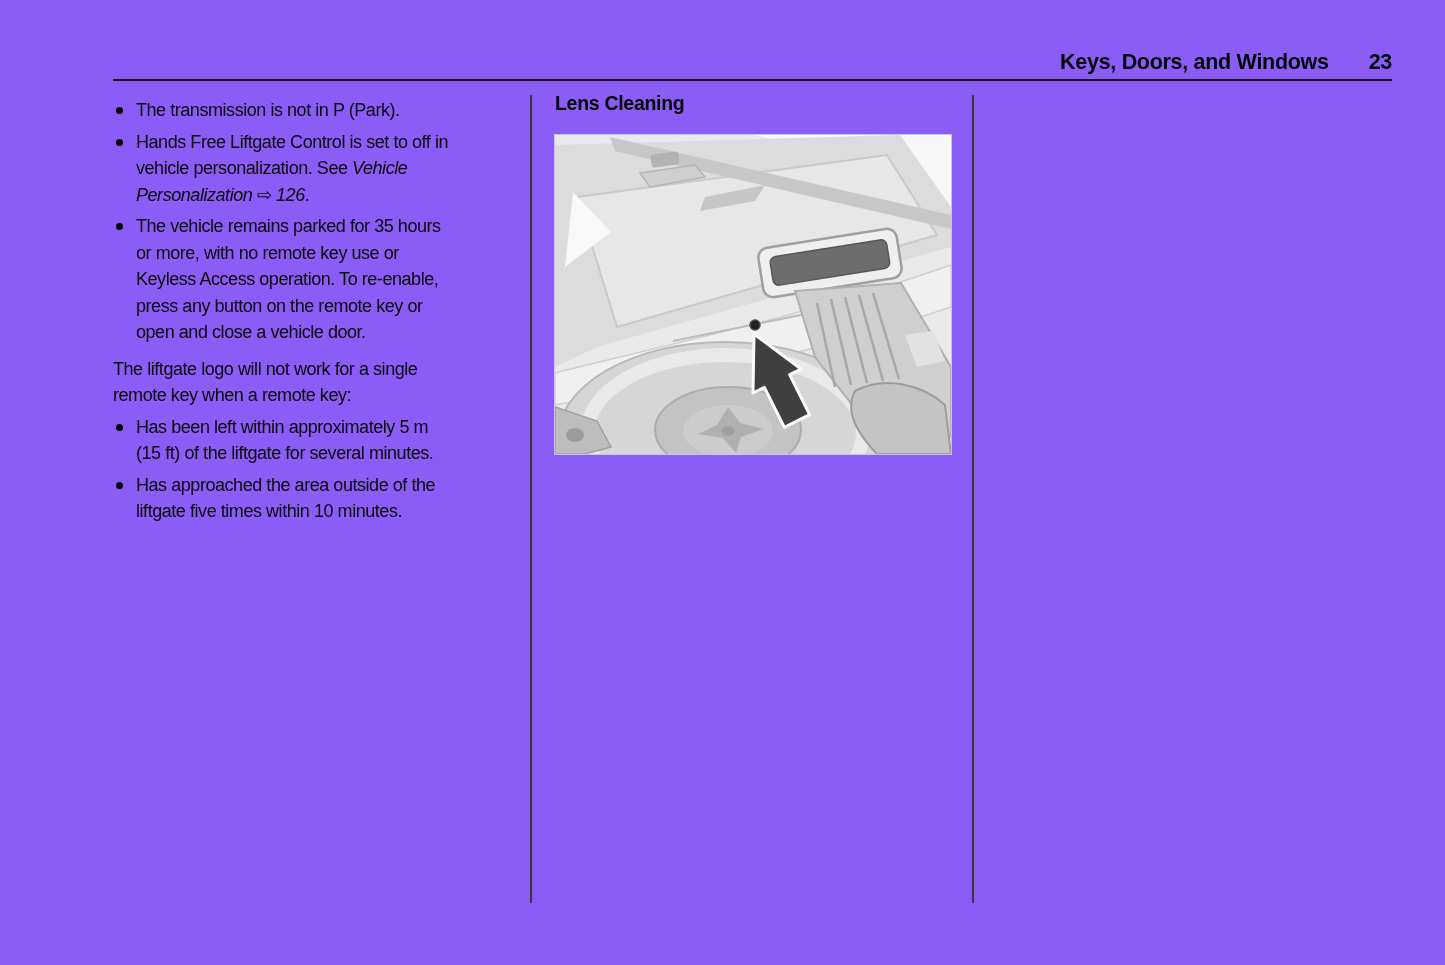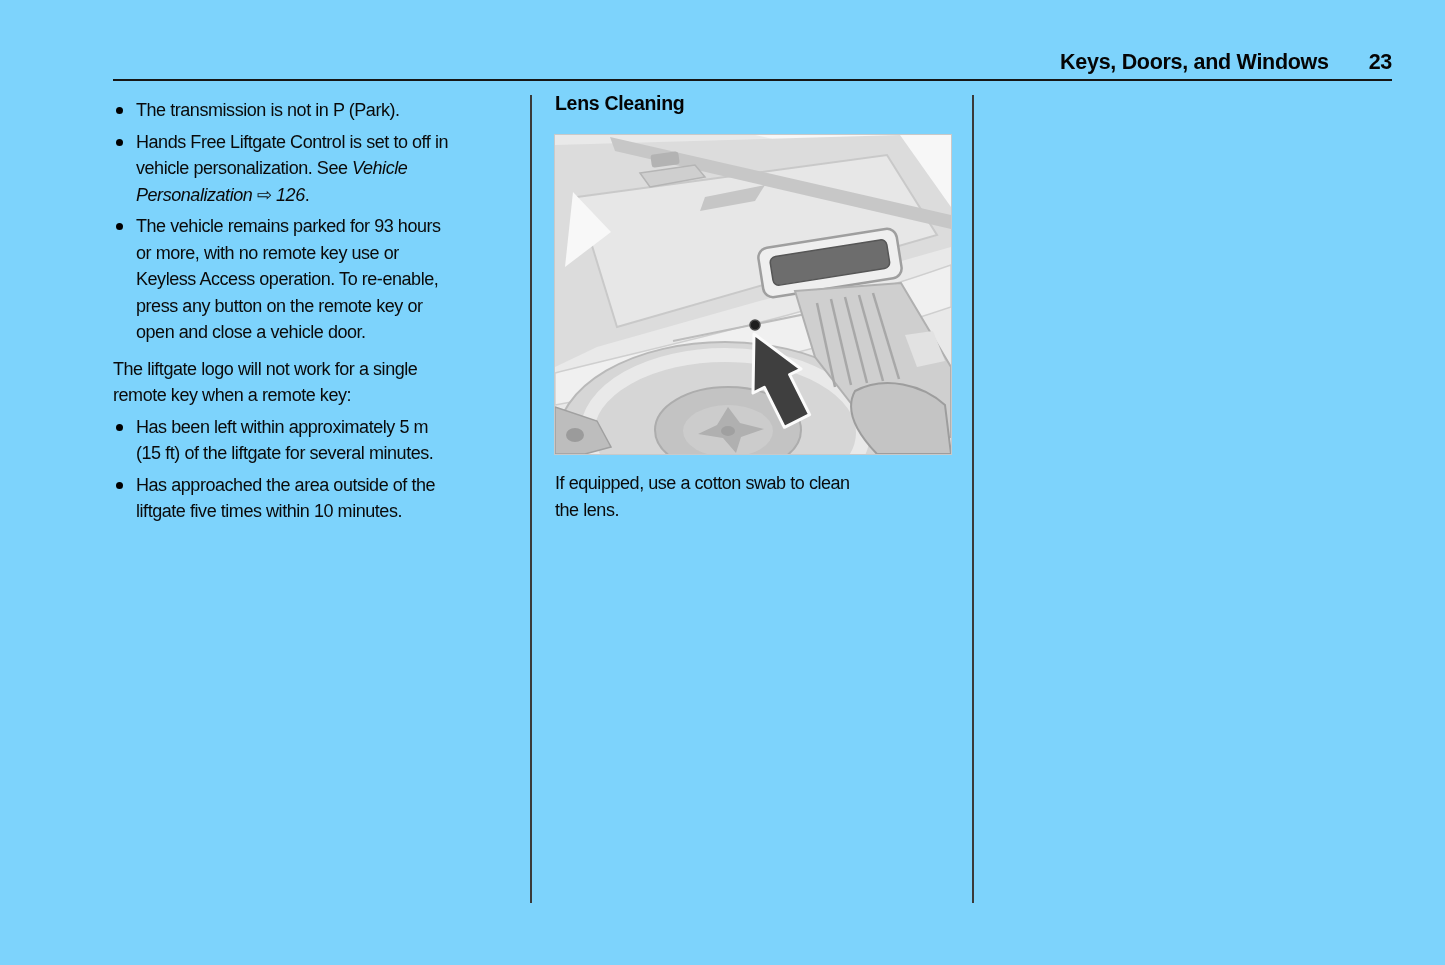--- a/index.html
+++ b/index.html
@@ -2,21 +2,21 @@
 <html><head>
 <meta charset="utf-8">
 <title>Manual Page</title>
 <style>
   html,body{margin:0;padding:0;background:#ffffff;}
   body{
     width:1445px;height:965px;position:relative;overflow:hidden;
     font-family:"Liberation Sans","DejaVu Sans",sans-serif;
     color:#0a0a0a;
   }
-  .page{position:absolute;inset:0;background:#7dd3fc;}
+  .page{position:absolute;inset:0;background:#8b5cf6;}
 
   
   .header-row{
     position:absolute;top:50px;left:113px;right:53px;
     display:flex;justify-content:flex-end;align-items:baseline;
     font-weight:700;font-size:21.5px;letter-spacing:-0.3px;color:#050505;
   }
   .header-row .gap{width:40px;}
   .header-rule{
     position:absolute;left:113px;right:53px;top:79px;height:2px;background:#161616;
@@ -68,21 +68,21 @@
 
   <div class="divider d1"></div>
   <div class="divider d2"></div>
 
   <div class="col-left">
     <ul class="bullets">
       <li><span>The transmission is not in P (Park).</span></li>
       <li><span>Hands Free Liftgate Control is set to off in
 vehicle personalization. See </span><em>Vehicle
 Personalization ⇨ 126</em><span>.</span></li>
-      <li><span>The vehicle remains parked for 93 hours
+      <li><span>The vehicle remains parked for 35 hours
 or more, with no remote key use or
 Keyless Access operation. To re-enable,
 press any button on the remote key or
 open and close a vehicle door.</span></li>
     </ul>
 
     <p class="lead-para">The liftgate logo will not work for a single
 remote key when a remote key:</p>
 
     <ul class="bullets last">
@@ -144,18 +144,16 @@
           <path d="M0,272 L42,286 L56,312 L30,319 L0,319 Z" fill="#bdbdbd" stroke="#a0a0a0" stroke-width="1.5"></path>
           <ellipse cx="20" cy="300" rx="9" ry="7" fill="#9b9b9b"></ellipse>
         </g>
 
         <circle cx="200" cy="190" r="5" fill="#1f1f1f" stroke="#4a4a4a" stroke-width="1.5"></circle>
 
         <polygon points="199,199 246,234 234.6,239.7 254.6,279.7 229.4,292.3 209.4,252.3 198,258" fill="#3f3f3f" stroke="#fbfbfb" stroke-width="3" stroke-linejoin="round"></polygon>
       </svg>
     </div>
 
-    <div class="figure-caption">If equipped, use a cotton swab to clean
-the lens.</div>
   </div>
 
   <div style="position:absolute;left:995px;top:95px;width:395px;height:808px;"></div>
 </div>
 
 </body></html>

